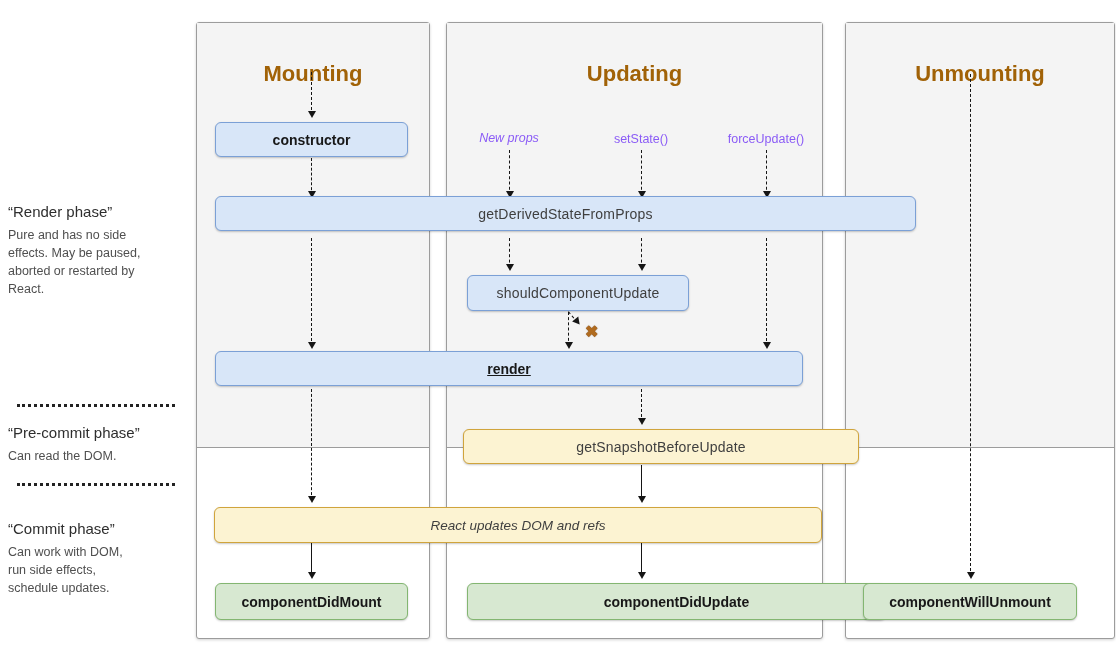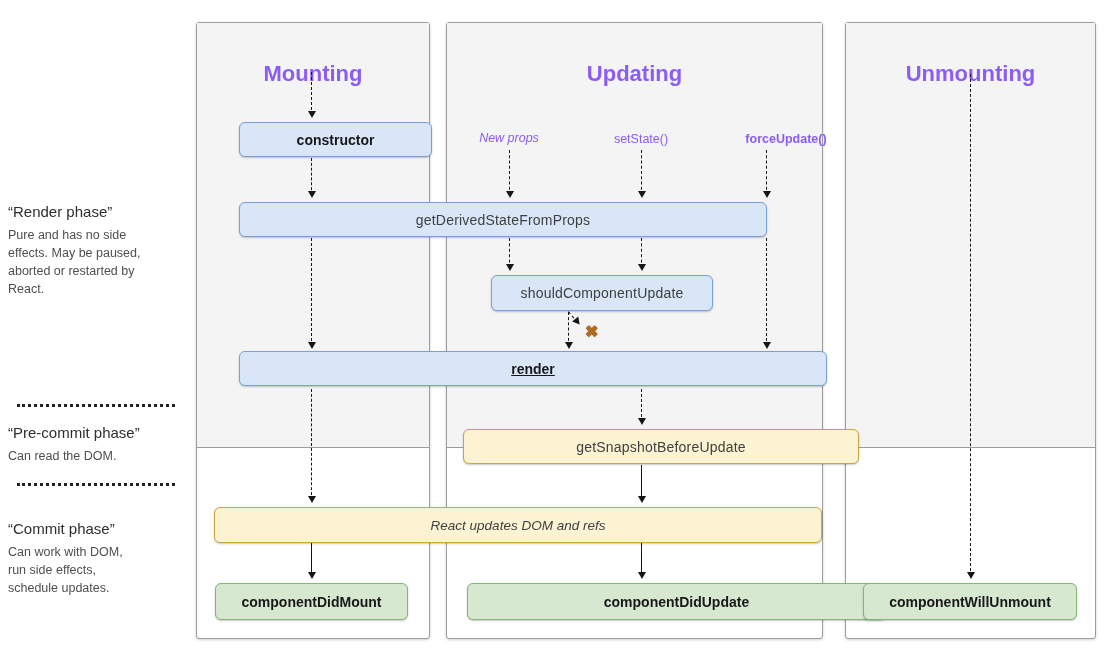--- a/index.html
+++ b/index.html
@@ -14,33 +14,33 @@
   body{font-family:"Liberation Sans", sans-serif;}
   .canvas{position:relative; width:1116px; height:659px; background:#fff; overflow:hidden;}
 
   
   .column{position:absolute; top:22px; height:617px; background:#fff;
           border:1px solid var(--column-border); border-radius:3px;
           box-shadow:0 1px 3px rgba(0,0,0,.18);}
   .render-zone{position:absolute; top:0; left:0; right:0; height:425px;
                background:var(--column-bg); border-bottom:1px solid var(--column-border);}
   .column-title{position:absolute; top:38px; left:0; right:0; text-align:center;
-                font-size:22px; color:#8b5cf6;}
+                font-size:22px; color:#a16207;}
 
   
   .phase{position:absolute; left:8px; width:178px; }
   .phase-title{font-size:15px; color:#2e2e2e;}
   .phase-desc{margin-top:6px; font-size:12.5px; line-height:1.45; color:#4f4f4f; white-space:pre-line;}
   .phase-divider{position:absolute; left:17px; width:158px; height:0; border-top:3px dotted #222;}
 
   
   .lbox{position:absolute; display:flex; align-items:center; justify-content:center;
         border-radius:6px; border:1px solid; font-size:14px;
         box-shadow:0 1px 2px rgba(0,0,0,.22);}
-  .lbox.blue{background:var(--blue-fill); border-color:var(--blue-border);margin-left:24px;}
+  .lbox.blue{background:var(--blue-fill); border-color:var(--blue-border);}
   .lbox.yellow{background:var(--yellow-fill); border-color:var(--yellow-border);}
   .lbox.green{background:var(--green-fill); border-color:var(--green-border);}
   .lbox.bold{font-weight:bold; color:#181818;}
   .lbox.light{color:#3f3f3f; letter-spacing:.2px;}
   .lbox.italic{font-style:italic; font-size:13.5px; color:#3f3f3f;}
 
   
   .trigger{position:absolute; width:110px; text-align:center; font-size:12.5px; color:#8b5cf6;}
   .trigger.italic{font-style:italic;}
 
@@ -81,28 +81,28 @@
   </div>
 
   <section class="column" style="left:196px; width:234px;">
     <div class="render-zone"></div>
     <h2 class="column-title">Mounting</h2>
   </section>
   <section class="column" style="left:446px; width:377px;">
     <div class="render-zone"></div>
     <h2 class="column-title">Updating</h2>
   </section>
-  <section class="column" style="left:845px; width:251px;">
+  <section class="column" style="left:845px; width:270px;">
     <div class="render-zone"></div>
     <h2 class="column-title">Unmounting</h2>
   </section>
 
   <div class="trigger italic" style="left:454px; top:131px;">New props</div>
   <div class="trigger" style="left:586px; top:132px;">setState()</div>
-  <div class="trigger" style="left:731px; top:132px;font-weight:bold;">forceUpdate()</div>
+  <div class="trigger" style="left:711px; top:132px;">forceUpdate()</div>
 
   <div class="vline arrow" style="left:311px; top:72px; height:43px;"></div>
   <div class="vline arrow" style="left:311px; top:158px; height:37px;"></div>
   <div class="vline arrow" style="left:311px; top:238px; height:108px;"></div>
   <div class="vline arrow" style="left:311px; top:389px; height:111px;"></div>
   <div class="vline solid arrow" style="left:311px; top:543px; height:33px;"></div>
 
   <div class="vline arrow" style="left:509px; top:150px; height:45px;"></div>
   <div class="vline arrow" style="left:641px; top:150px; height:45px;"></div>
   <div class="vline arrow" style="left:766px; top:150px; height:45px;"></div>
@@ -112,21 +112,21 @@
   <div class="vline arrow" style="left:568px; top:312px; height:34px;"></div>
   <div class="vline arrow diag" style="left:568px; top:312px; height:14px;"></div>
   <span class="x-mark" style="left:585px; top:324px;">✖</span>
   <div class="vline arrow" style="left:641px; top:389px; height:33px;"></div>
   <div class="vline solid arrow" style="left:641px; top:465px; height:35px;"></div>
   <div class="vline solid arrow" style="left:641px; top:543px; height:33px;"></div>
 
   <div class="vline arrow" style="left:970px; top:74px; height:502px;"></div>
 
   <div class="lbox blue bold" style="left:215px; top:122px; width:193px; height:35px;">constructor</div>
-  <div class="lbox blue light" style="left:215px; top:202px; width:528px; height:35px;">getDerivedStateFromProps</div>
+  <div class="lbox blue light" style="left:215px; top:196px; width:701px; height:35px;">getDerivedStateFromProps</div>
   <div class="lbox blue light" style="left:467px; top:275px; width:222px; height:36px;">shouldComponentUpdate</div>
   <div class="lbox blue bold" style="left:215px; top:351px; width:588px; height:35px;text-decoration:underline;">render</div>
   <div class="lbox yellow light" style="left:463px; top:429px; width:396px; height:35px;">getSnapshotBeforeUpdate</div>
   <div class="lbox yellow italic" style="left:214px; top:507px; width:608px; height:36px;">React updates DOM and refs</div>
   <div class="lbox green bold" style="left:215px; top:583px; width:193px; height:37px;">componentDidMount</div>
   <div class="lbox green bold" style="left:467px; top:583px; width:419px; height:37px;">componentDidUpdate</div>
   <div class="lbox green bold" style="left:863px; top:583px; width:214px; height:37px;">componentWillUnmount</div>
 
 </div>
 

